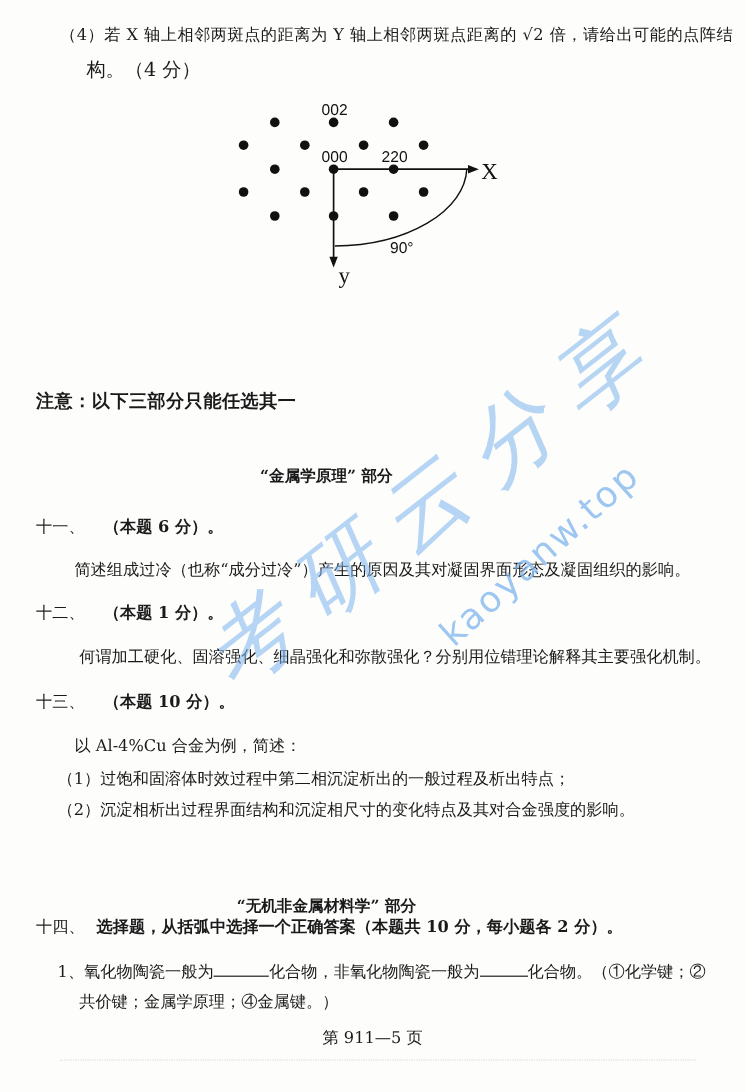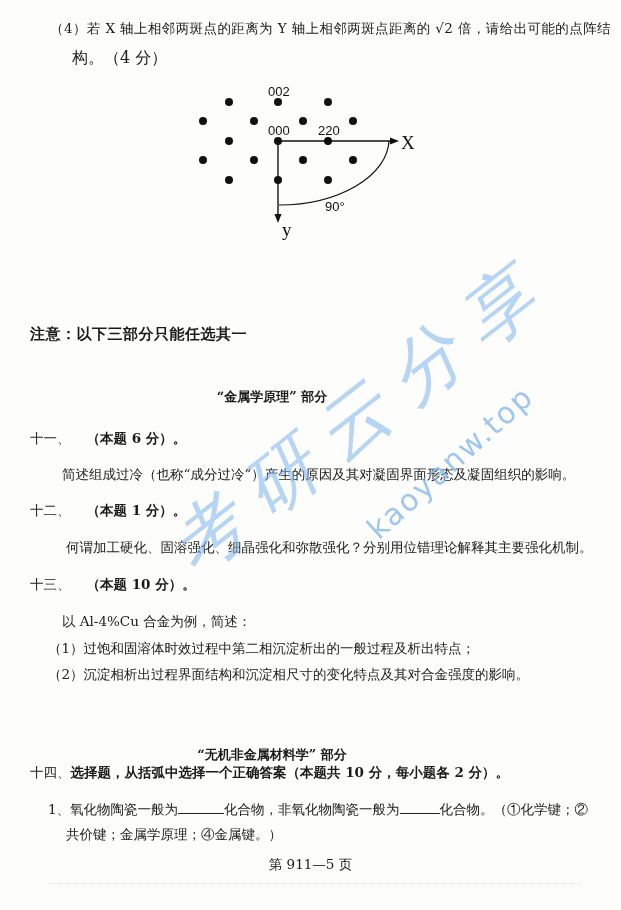--- a/index.html
+++ b/index.html
@@ -83,21 +83,21 @@
 <div class="abs q-head" style="top:576px;">
   <span class="num">十三、</span><span>（本题 10 分）。</span>
 </div>
 <div class="abs body-text" style="left:62px; top:613px;text-align:center;">以 Al-4%Cu 合金为例，简述：</div>
 <div class="abs body-text" style="left:48px; top:640px;">（1）过饱和固溶体时效过程中第二相沉淀析出的一般过程及析出特点；</div>
 <div class="abs body-text" style="left:48px; top:666px;">（2）沉淀相析出过程界面结构和沉淀相尺寸的变化特点及其对合金强度的影响。</div>
 
 <div class="abs section-title" style="top:722px;margin-top:24px;">“无机非金属材料学” 部分</div>
 
 <div class="abs q-head" style="top:764px;">
-  <span class="num" style="margin-right:0;">十四、</span><span>选择题，从括弧中选择一个正确答案（本题共 10 分，每小题各 2 分）。</span>
+  <span class="num" style="margin-right:10px;">十四、</span><span>选择题，从括弧中选择一个正确答案（本题共 10 分，每小题各 2 分）。</span>
 </div>
 <div class="abs body-text" style="left:48px; top:801px;">
   <span>1、氧化物陶瓷一般为</span><span class="blank" style="width:46px;"></span><span>化合物，非氧化物陶瓷一般为</span><span class="blank" style="width:40px;"></span><span>化合物。（①化学键；②</span>
 </div>
 <div class="abs body-text" style="left:66px; top:826px;">共价键；金属学原理；④金属键。）</div>
 
 <div class="abs footer">第 911—5 页</div>
 <div class="footer-line"></div>
 
 <div class="wm wm-cn">考研云分享</div>

